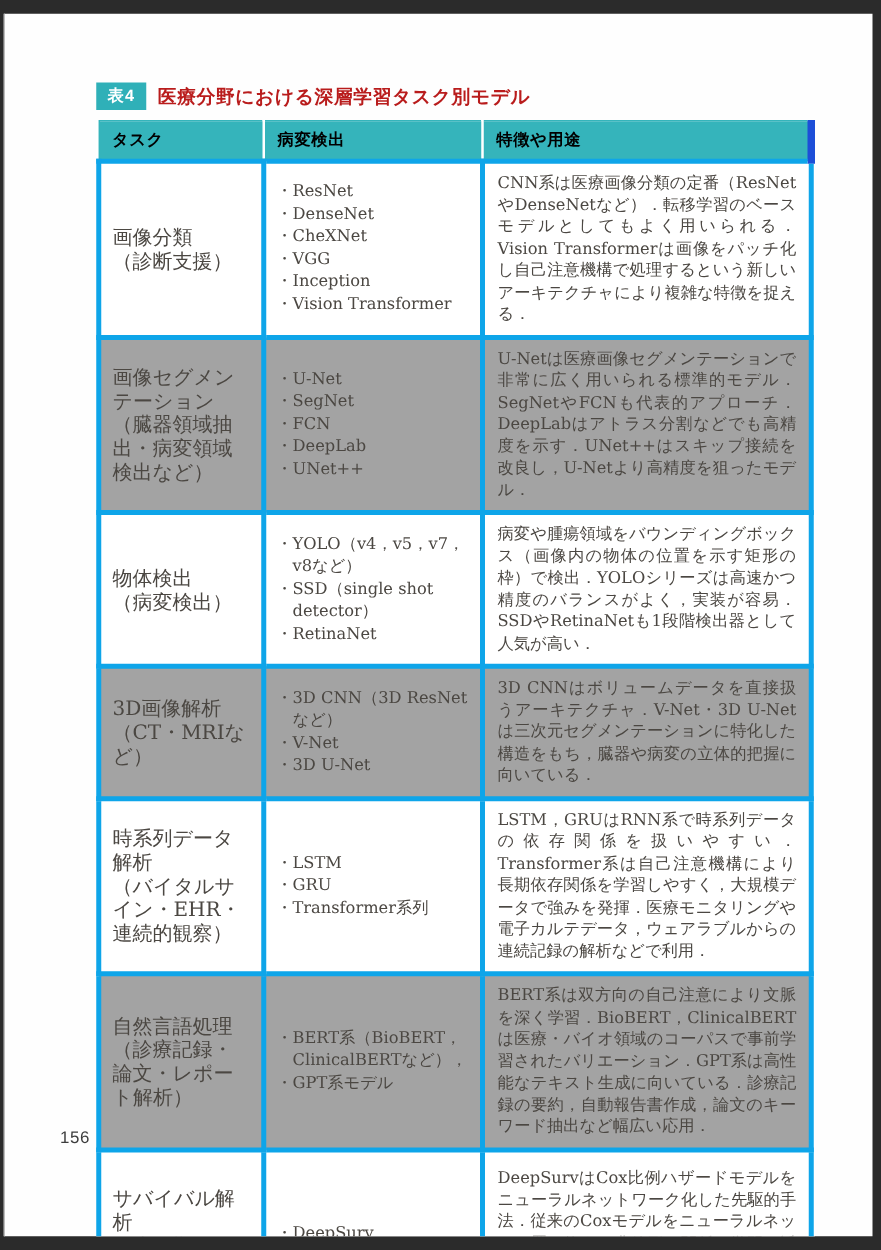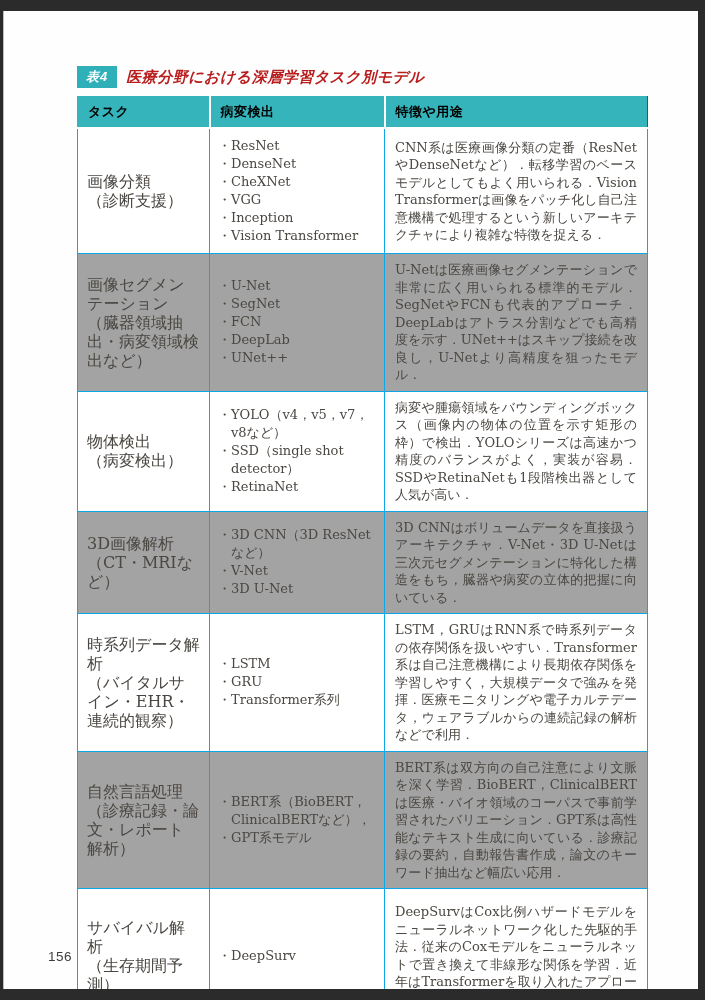--- a/index.html
+++ b/index.html
@@ -8,21 +8,21 @@
     background:#2b2b2b;
     font-family:"Liberation Sans","DejaVu Sans",sans-serif;
     -webkit-font-smoothing:antialiased;
   }
   .page{
     position:absolute;left:3px;top:11px;width:694px;height:978px;
     background:#fefefe;overflow:hidden;
     border-left:1px solid #bdbdbd;
   }
   
-  .caption{margin:55px 0 0 73px;display:flex;align-items:center;font-style:italic;}
+  .caption{margin:55px 0 0 73px;display:flex;align-items:center;}
   .caption-badge{
     background:#2fb0b8;color:#ffffff;font-weight:bold;font-size:13px;
     padding:3px 9px 4px 9px;letter-spacing:1px;line-height:15px;
   }
   .caption-title{
     font-weight:bold;font-size:15px;color:#b91c1c;margin-left:9px;letter-spacing:0.5px;
   }
   
   table.models-table{
     margin:8px 0 0 73px;width:570px;table-layout:fixed;
@@ -31,40 +31,40 @@
   col.c-task{width:132px;}
   col.c-models{width:175px;}
   col.c-desc{width:263px;}
   th{
     background:#35b4bb;color:#000000;font-size:13px;font-weight:bold;
     text-align:left;padding:6px 10px;height:28px;box-sizing:border-box;
     border-right:2px solid #ffffff;border-bottom:2px solid #ffffff;
     border-top:1px solid #35b4bb;border-left:1px solid #35b4bb;
     letter-spacing:0.5px;
   }
-  th:last-child{border-right:1px solid #1d4ed8;}
+  th:last-child{border-right:6px solid #1d4ed8;}
   td{
-    border:1px solid #0ea5e9;vertical-align:middle;box-sizing:border-box;
+    border:4px solid #0ea5e9;vertical-align:middle;box-sizing:border-box;
     color:#4b4742;font-family:"DejaVu Serif","Liberation Serif",serif;
   }
   tr.zebra td{background:#a3a3a3;}
   td.task{font-size:16px;line-height:19px;padding:8px 9px;}
   td.models{font-size:13px;line-height:18px;padding:8px 8px;}
   td.models .model-item{padding-left:13px;text-indent:-13px;}
   td.desc{
     font-size:13px;line-height:17.5px;padding:7px 10px;
     text-align:justify;
     margin-top:12px;
   }
   tr.r0{height:119px;} tr.r1{height:109px;} tr.r2{height:103px;}
   tr.r3{height:82px;}  tr.r4{height:113px;} tr.r5{height:134px;}
   tr.r6{height:134px;}
   
   .footer{
-    position:absolute;left:44px;top:938px;display:flex;align-items:baseline;
+    position:absolute;left:44px;top:891px;display:flex;align-items:baseline;
   }
   .footer .page-number{font-size:13.5px;color:#3d3d3d;letter-spacing:0.5px;}
   .footer .book-title{font-size:12px;font-weight:bold;color:#343434;margin-left:42px;letter-spacing:0.5px;}
 </style>
 </head>
 <body>
 
 <div class="page">
 
   <div class="caption">

